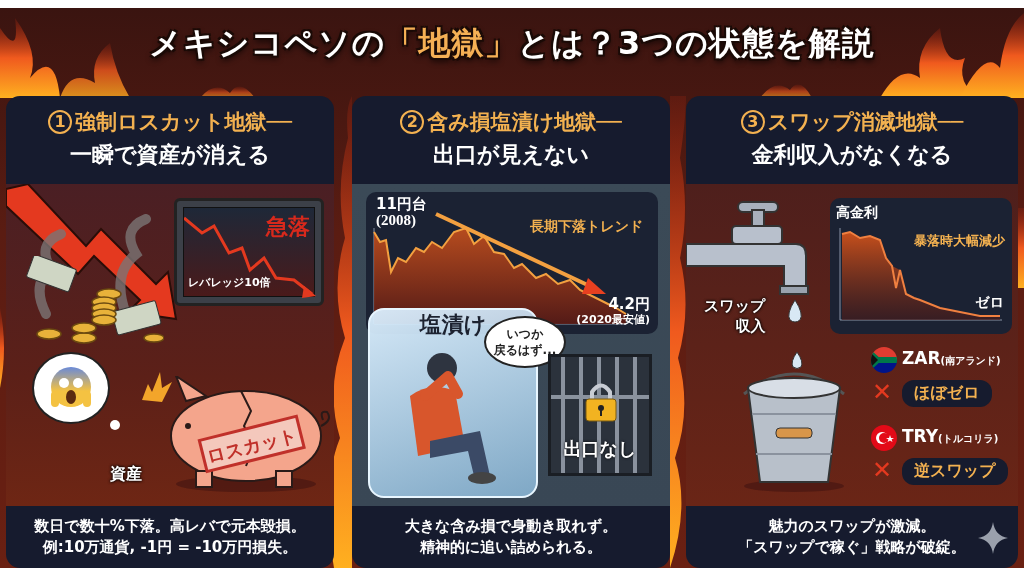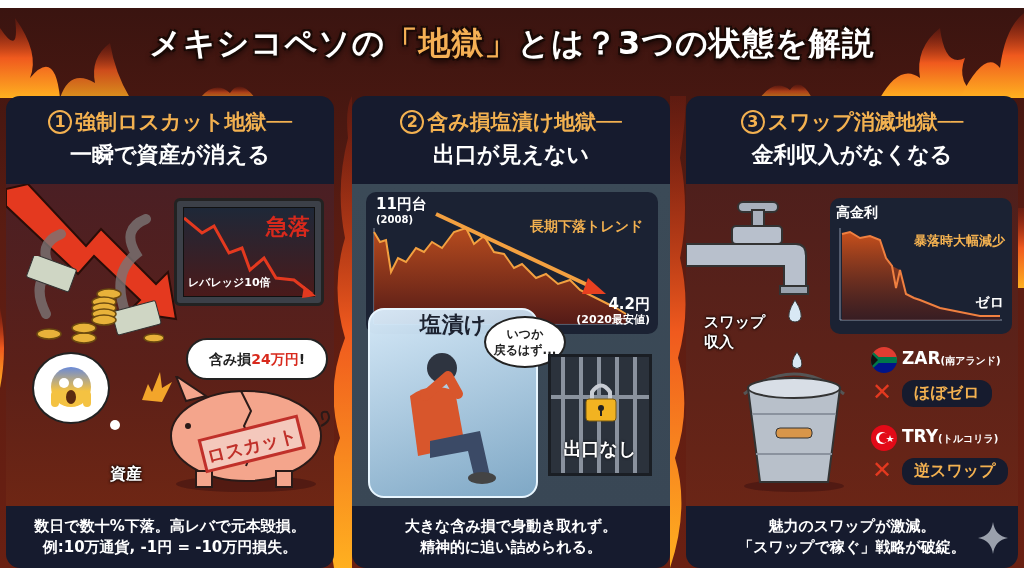--- a/index.html
+++ b/index.html
@@ -94,23 +94,20 @@
         <div style="position:absolute;left:6px;top:6px;right:6px;bottom:6px;background:linear-gradient(180deg,#1e2838,#4a1a1a);border:1px solid #111;">
           <svg width="132" height="90" style="position:absolute;left:0;top:0">
             <polyline points="0,10 18,25 30,18 45,45 58,40 66,62 80,50 92,70 110,72 128,86" stroke="#e4391f" stroke-width="3" fill="none"></polyline>
             <polygon points="120,78 132,88 118,90" fill="#e4391f"></polygon>
           </svg>
           <div class="abs red" style="right:4px;top:4px;font-weight:bold;font-size:22px;">急落</div>
           <div class="abs" style="left:4px;bottom:6px;color:#fff;font-weight:bold;font-size:11px;">レバレッジ10倍</div>
         </div>
       </div>
 
-      <div class="abs bubble" style="left:180px;top:154px;width:142px;height:42px;line-height:38px;font-size:14px;border-radius:22px;">
-        <span>含み損</span><span class="red">24万円</span><span>!</span>
-      </div>
 
       <div class="abs" style="left:26px;top:168px;width:78px;height:72px;background:#fff;border-radius:50%;border:2px solid #222;display:flex;align-items:center;justify-content:center;">
         <svg width="44" height="46">
           <defs>
               <linearGradient id="sf" x1="0" y1="0" x2="0" y2="1">
                 <stop offset="0" stop-color="#6a8ad8"></stop>
                 <stop offset="0.6" stop-color="#f4c242"></stop>
               </linearGradient>
             </defs>
           <circle cx="22" cy="22" r="20" fill="url(#sf)"></circle>
@@ -166,21 +163,21 @@
             </defs>
           <line x1="8" y1="36" x2="8" y2="132" stroke="#8a93a6" stroke-width="1"></line>
           <line x1="8" y1="132" x2="260" y2="132" stroke="#8a93a6" stroke-width="1"></line>
           <polygon points="8,40 14,50 20,48 25,80 32,66 40,70 50,56 58,60 66,50 76,56 88,40 100,36 108,52 118,44 128,60 138,62 148,76 156,72 170,86 180,82 192,92 204,88 214,98 226,104 238,110 250,116 260,122 260,132 8,132" fill="url(#c2)" opacity="0.9"></polygon>
           <polyline points="8,40 14,50 20,48 25,80 32,66 40,70 50,56 58,60 66,50 76,56 88,40 100,36 108,52 118,44 128,60 138,62 148,76 156,72 170,86 180,82 192,92 204,88 214,98 226,104 238,110 250,116 260,122" stroke="#f3a040" stroke-width="2" fill="none"></polyline>
           <line x1="70" y1="22" x2="228" y2="96" stroke="#f3a040" stroke-width="4"></line>
           <polygon points="222,86 240,102 216,102" fill="#e84020"></polygon>
         </svg>
         <div class="abs" style="left:10px;top:4px;color:#fff;font-weight:bold;font-size:15px;line-height:16px;">
           <div>11円台</div>
-          <div style="font-size:10px;">(2008)</div>
+          <div style="font-size:15px;font-family:Liberation Serif, serif;">(2008)</div>
         </div>
         <div class="abs gold" style="left:140px;top:26px;font-weight:bold;font-size:14px;">長期下落トレンド</div>
         <div class="abs" style="right:8px;top:104px;color:#fff;font-weight:bold;font-size:15px;line-height:16px;text-align:right;">
           <div>4.2円</div>
           <div style="font-size:11px;">(2020最安値)</div>
         </div>
       </div>
 
       <div class="abs" style="left:16px;top:124px;width:170px;height:190px;background:linear-gradient(160deg,rgba(220,240,255,0.95),rgba(150,200,235,0.75));border:2px solid #e8f6ff;border-radius:16px;">
         <div style="text-align:center;font-weight:bold;font-size:22px;color:#1c2230;margin-top:0;">塩漬け</div>
@@ -234,21 +231,21 @@
       <svg class="abs" style="left:0;top:10px" width="130" height="120">
         <rect x="52" y="8" width="40" height="10" rx="5" fill="#a8b0bc" stroke="#333" stroke-width="2"></rect>
         <rect x="66" y="16" width="12" height="18" fill="#a8b0bc" stroke="#333" stroke-width="2"></rect>
         <rect x="46" y="32" width="50" height="18" rx="4" fill="#b8c0cc" stroke="#333" stroke-width="2"></rect>
         <path d="M0 50 H110 Q120 50 120 62 V94 H98 V72 H0 Z" fill="#b8c0cc" stroke="#333" stroke-width="2"></path>
         <rect x="94" y="92" width="28" height="8" fill="#9aa2ae" stroke="#333" stroke-width="2"></rect>
       </svg>
       <svg class="abs" style="left:100px;top:116px" width="18" height="24">
         <path d="M9 0 Q18 14 14 20 Q9 24 4 20 Q0 14 9 0Z" fill="#d8e8f4" stroke="#333"></path>
       </svg>
-      <div class="lbl" style="left:18px;top:128px;font-size:15px;line-height:20px;text-align:left;">
+      <div class="lbl" style="left:18px;top:112px;font-size:15px;line-height:20px;text-align:right;">
         <div>スワップ</div>
         <div>収入</div>
       </div>
 
       <div class="abs" style="left:144px;top:14px;width:182px;height:136px;background:#1b2233;border-radius:10px;">
         <svg width="182" height="136" class="abs" style="left:0;top:0">
           <defs>
               <linearGradient id="c3" x1="0" y1="0" x2="0" y2="1">
                 <stop offset="0" stop-color="#c8501c"></stop>
                 <stop offset="1" stop-color="#4a1a18" stop-opacity="0.6"></stop>

